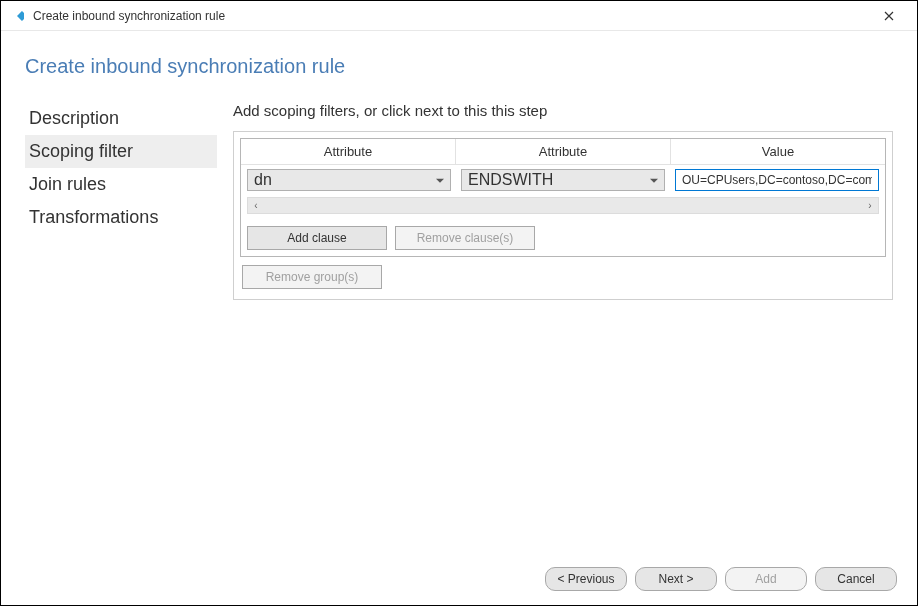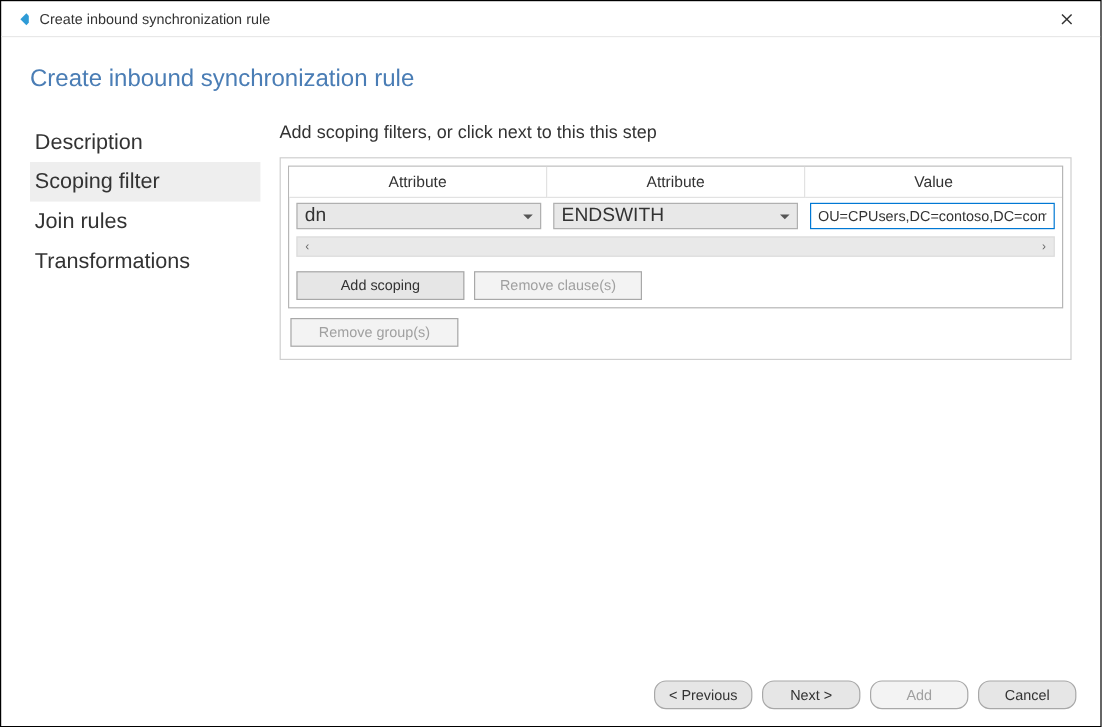--- a/index.html
+++ b/index.html
@@ -217,21 +217,21 @@
             </div>
             <div class="grid-cell">
               <input class="value-input" type="text" value="OU=CPUsers,DC=contoso,DC=com" style="">
             </div>
           </div>
           <div class="hscroll">
             <span class="arrow">‹</span>
             <span class="arrow">›</span>
           </div>
           <div class="btn-row">
-            <button class="btn">Add scoping</button>
+            <button class="btn">Add clause</button>
             <button class="btn disabled" disabled="">Remove clause(s)</button>
           </div>
         </div>
 
         <div class="btn-row outer">
           <button class="btn disabled" disabled="">Remove group(s)</button>
         </div>
       </div>
     </div>
   </div>

